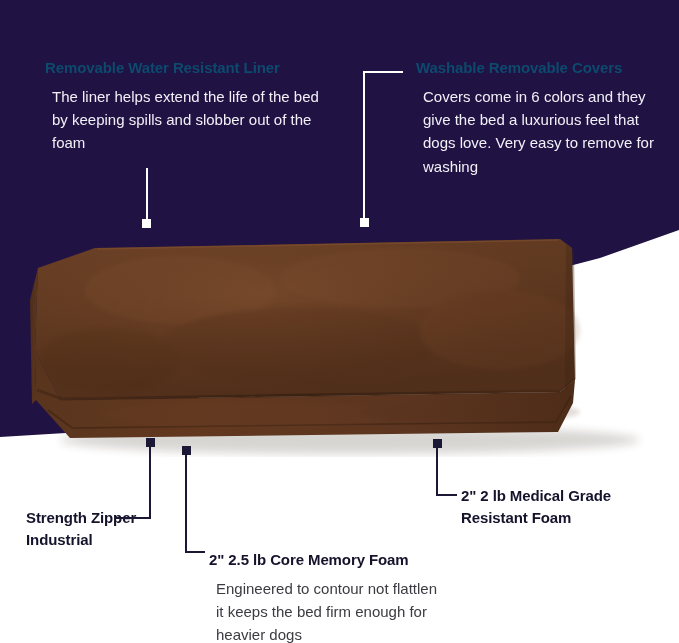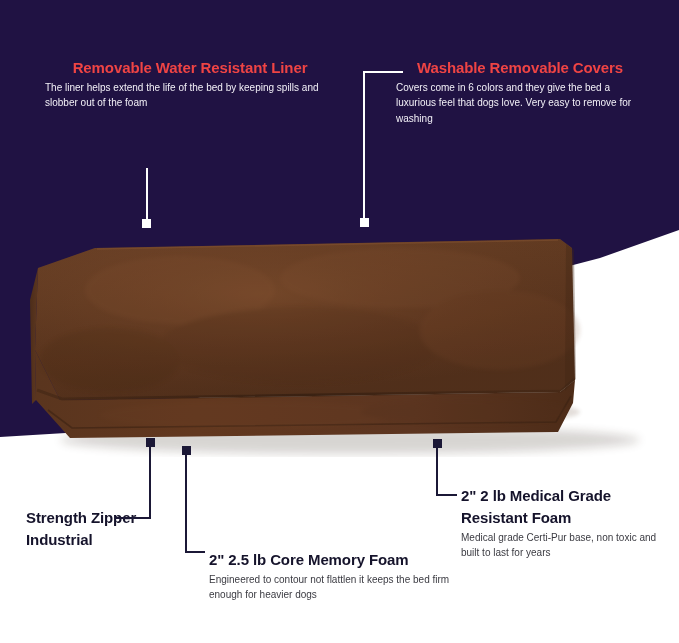--- a/index.html
+++ b/index.html
@@ -36,26 +36,26 @@
   
   .callout{position:absolute;}
   .callout h3{
     margin:0 0 2px 0;
     font-size:15px;
     font-weight:bold;
     letter-spacing:-0.1px;
     line-height:1.32;
   }
   .callout p{
-    margin:0;
-    font-size:10px;
+    margin:7px;
+    font-size:15px;
     font-weight:normal;
     line-height:1.55;
   }
-  .on-navy h3{color:#ef4444;text-align:center;}
+  .on-navy h3{color:#0c4a6e;}
   .on-navy p{color:#f2f0f7;}
   .on-white h3{color:#15132b;}
   .on-white p{color:#3b3b42;}
 
   
   .conn{position:absolute;}
   .v-line{position:absolute;width:2px;}
   .h-line{position:absolute;height:2px;}
   .sq{position:absolute;width:9px;height:9px;}
   .light .v-line,.light .h-line{background:#ffffff;}
@@ -140,21 +140,21 @@
 
   <div class="callout on-navy" style="left:45px;top:58px;width:290px;">
     <h3>Removable Water Resistant Liner</h3>
     <p>The liner helps extend the life of the bed by keeping spills and slobber out of the foam</p>
   </div>
   <div class="conn light" style="left:0;top:0;width:679px;height:643px;">
     <div class="v-line" style="left:146px;top:168px;height:52px;"></div>
     <div class="sq" style="left:142px;top:219px;"></div>
   </div>
 
-  <div class="callout on-navy" style="left:396px;top:58px;width:248px;">
+  <div class="callout on-navy" style="left:416px;top:58px;width:248px;">
     <h3>Washable Removable Covers</h3>
     <p>Covers come in 6 colors and they give the bed a luxurious feel that dogs love. Very easy to remove for washing</p>
   </div>
   <div class="conn light" style="left:0;top:0;width:679px;height:643px;">
     <div class="h-line" style="left:363px;top:71px;width:40px;"></div>
     <div class="v-line" style="left:363px;top:71px;height:150px;"></div>
     <div class="sq" style="left:360px;top:218px;"></div>
   </div>
 
   <div class="callout on-white" style="left:26px;top:508px;width:150px;">
@@ -173,21 +173,20 @@
   </div>
   <div class="conn dark" style="left:0;top:0;width:679px;height:643px;">
     <div class="sq" style="left:182px;top:446px;"></div>
     <div class="v-line" style="left:185px;top:455px;height:97px;"></div>
     <div class="h-line" style="left:185px;top:551px;width:20px;"></div>
   </div>
 
   <div class="callout on-white" style="left:461px;top:486px;width:205px;">
     <h3>2" 2 lb Medical Grade</h3>
     <h3>Resistant Foam</h3>
-    <p>Medical grade Certi-Pur base, non toxic and built to last for years</p>
   </div>
   <div class="conn dark" style="left:0;top:0;width:679px;height:643px;">
     <div class="sq" style="left:433px;top:439px;"></div>
     <div class="v-line" style="left:436px;top:448px;height:48px;"></div>
     <div class="h-line" style="left:436px;top:494px;width:21px;"></div>
   </div>
 
 </div>
 
 </body></html>

